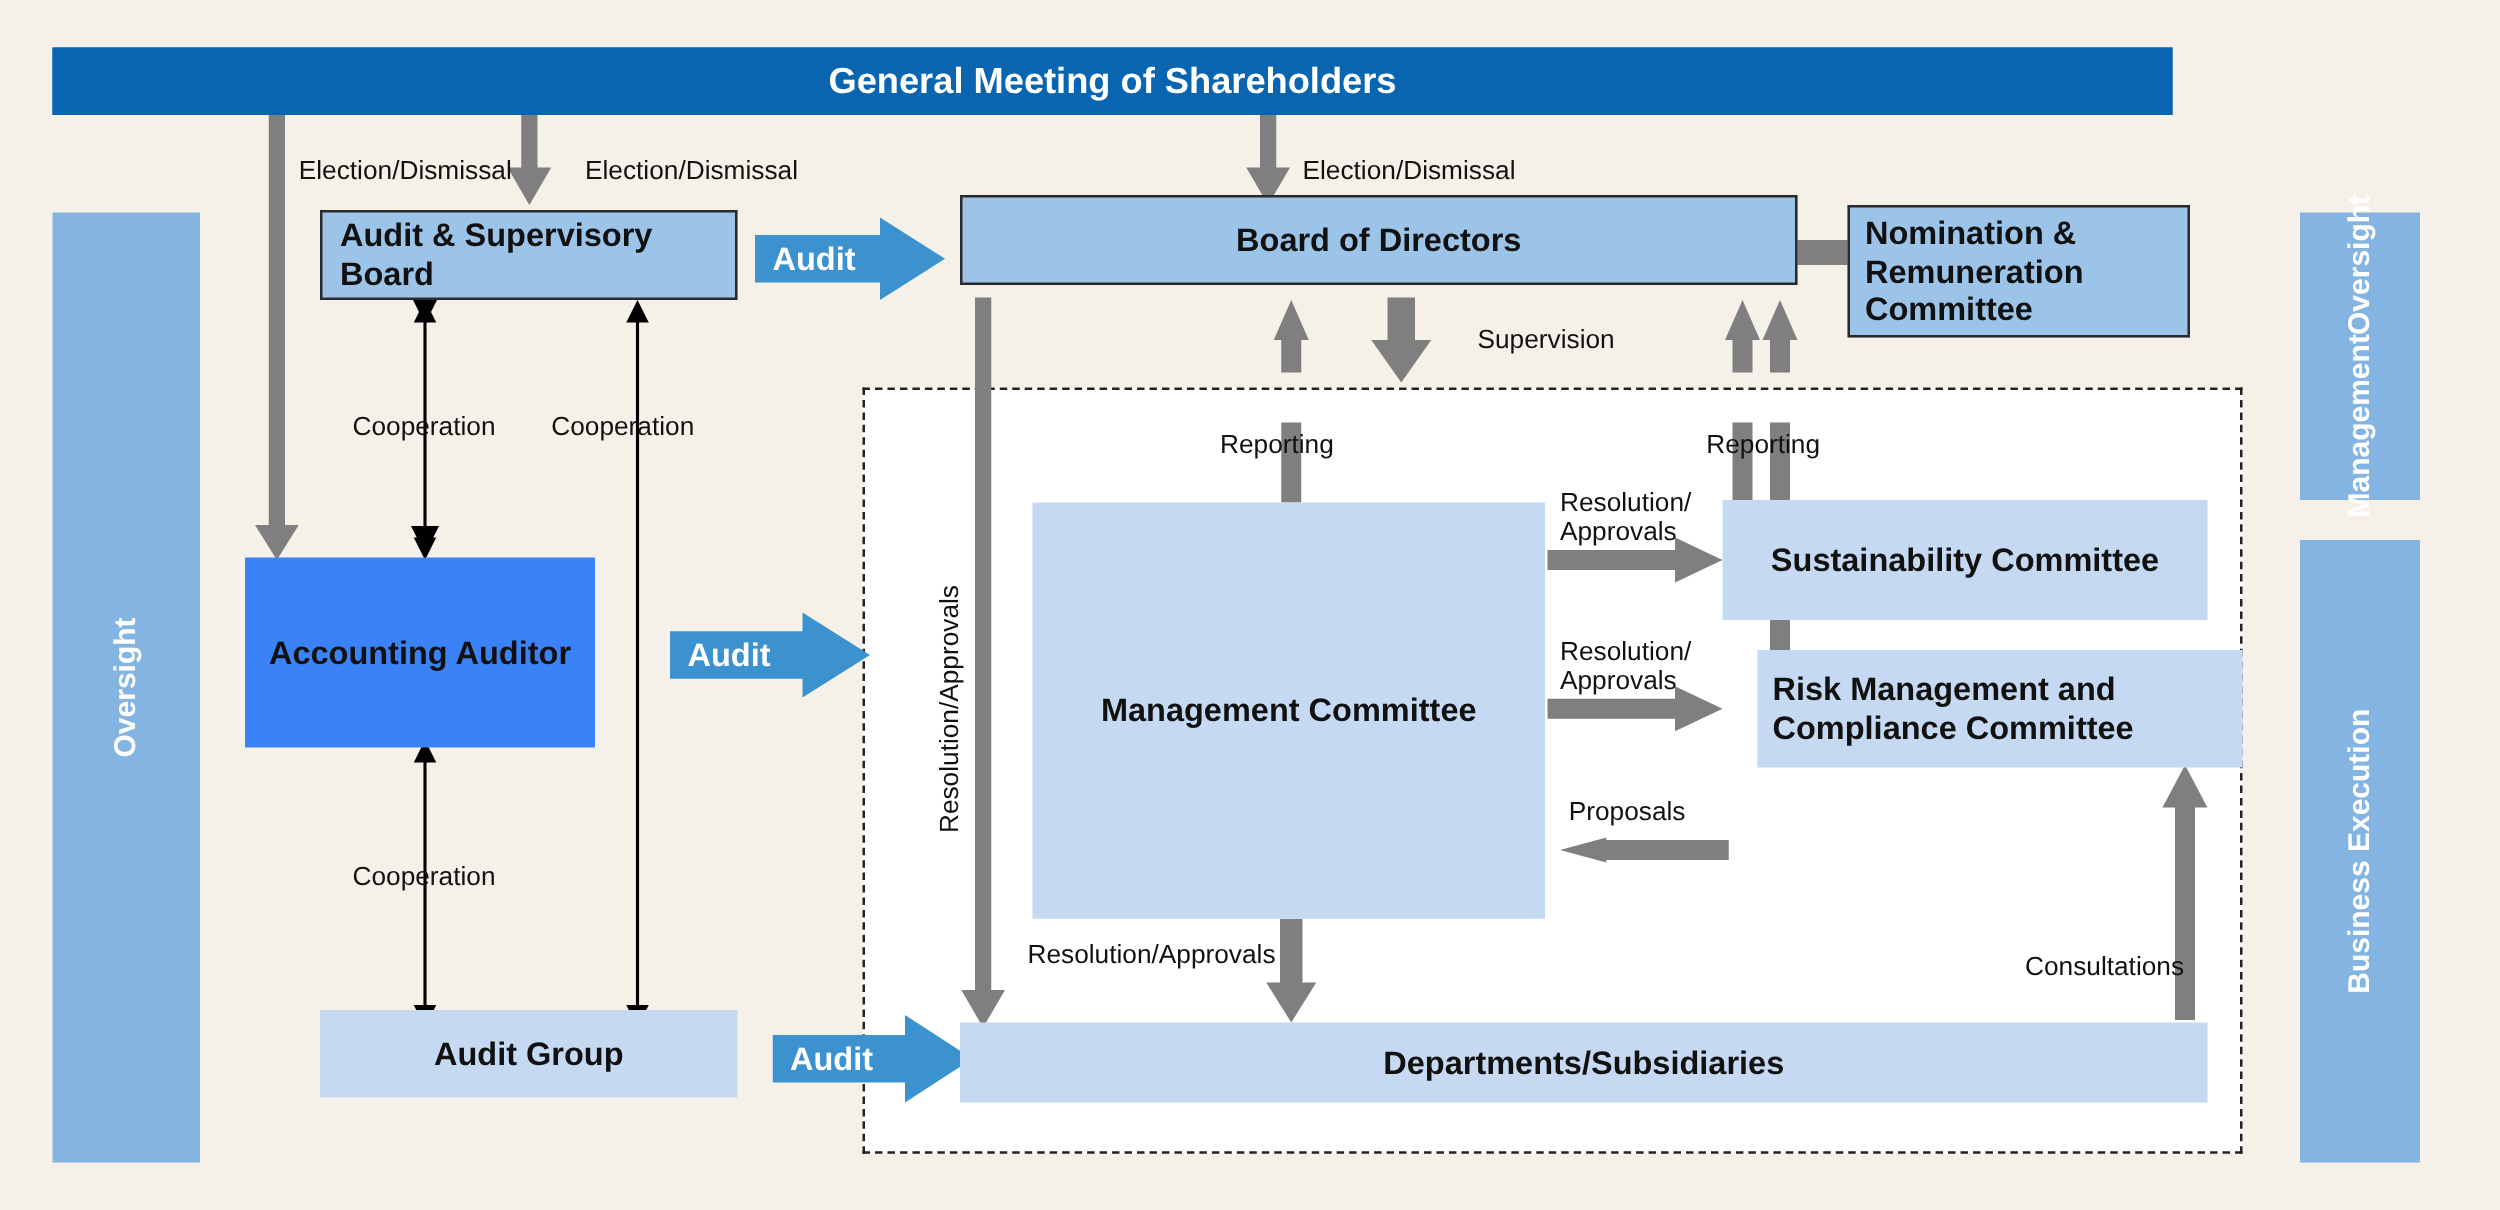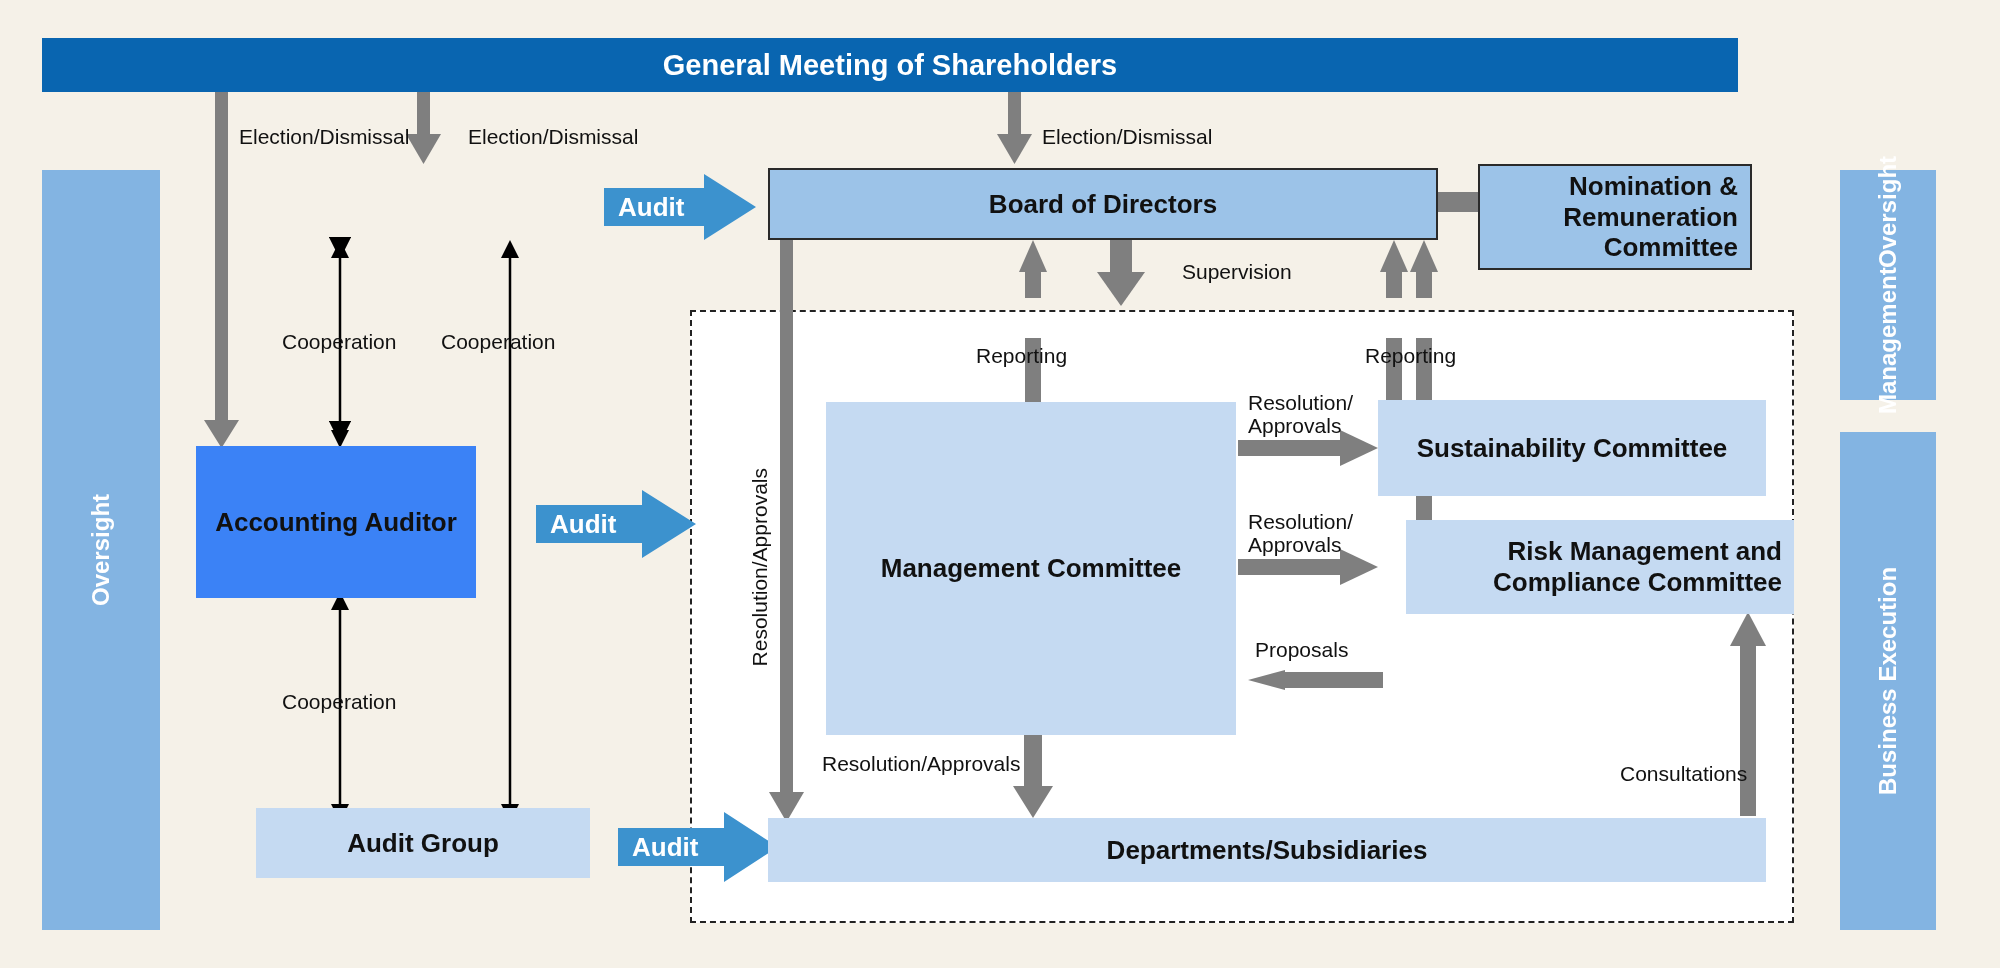--- a/index.html
+++ b/index.html
@@ -5,21 +5,21 @@
   html,body{margin:0;padding:0;}
   body{
     width:2000px;height:968px;
     background:#F5F1E8;
     font-family:"Liberation Sans", sans-serif;
     overflow:hidden;
   }
   #stage{position:relative;width:2000px;height:968px;}
 
   
-  .box{position:absolute;box-sizing:border-box;display:flex;align-items:center;justify-content:center;text-align:right;line-height:1.18;}
+  .box{position:absolute;box-sizing:border-box;display:flex;align-items:center;justify-content:center;text-align:left;line-height:1.18;}
 
   .hdr-bar{background:#0965B0;color:#ffffff;font-weight:bold;font-size:29px;border:1px solid #0965B0;}
 
   .bx-outlined{background:#9CC3E8;border:2px solid #2a2a2a;color:#111;font-weight:bold;font-size:26px;}
 
   .bx-light{background:#C5DAF2;color:#111;font-weight:bold;font-size:26px;}
 
   .bx-tan{background:#3b82f6;color:#111;font-weight:bold;font-size:26px;}
 
   .side-band{background:#83B4E2;color:#ffffff;font-weight:bold;font-size:24px;
@@ -183,22 +183,25 @@
     <span class="lab">Audit</span>
   </div>
 
   <div class="audit-chevron" style="left:618px;top:812px;width:160px;height:70px;">
     <svg width="160" height="70" viewBox="0 0 160 70">
       <path d="M0,16 L106,16 L106,0 L160,35 L106,70 L106,54 L0,54 z" fill="#3C92CE"></path>
     </svg>
     <span class="lab">Audit</span>
   </div>
 
-
-  <div class="box bx-outlined" style="left:768px;top:168px;width:670px;height:72px;padding:0 14px;">
+  <div class="box bx-outlined" style="left:256px;top:168px;width:334px;height:72px;padding:0 14px;">
+    <span>Audit &amp; Supervisory Board</span>
+  </div>
+
+  <div class="box bx-outlined" style="left:768px;top:156px;width:670px;height:72px;padding:0 14px;">
     <span>Board of Directors</span>
   </div>
 
   <div class="box bx-outlined" style="left:1478px;top:164px;width:274px;height:106px;padding:16px 12px;">
     <span>Nomination &amp; Remuneration Committee</span>
   </div>
 
   <div class="box bx-tan" style="left:196px;top:446px;width:280px;height:152px;padding:0 12px;">
     <span>Accounting Auditor</span>
   </div>

